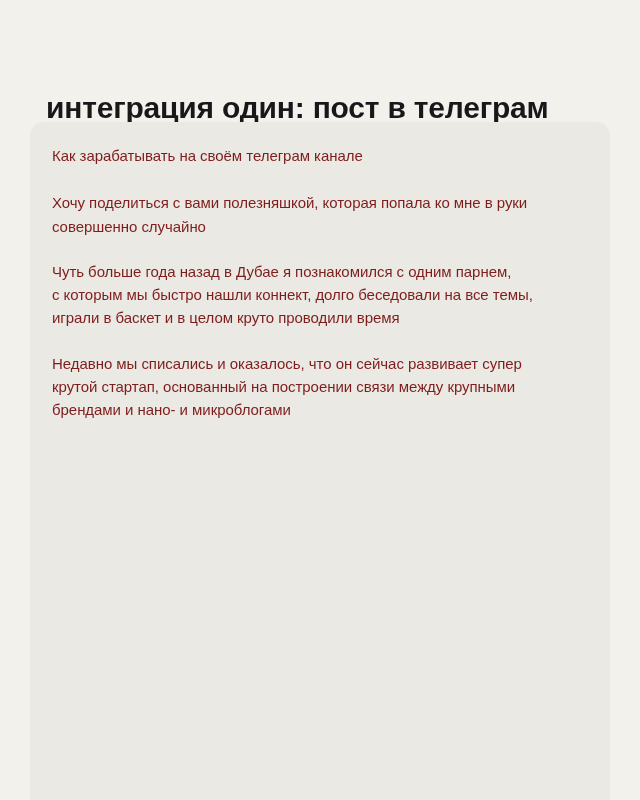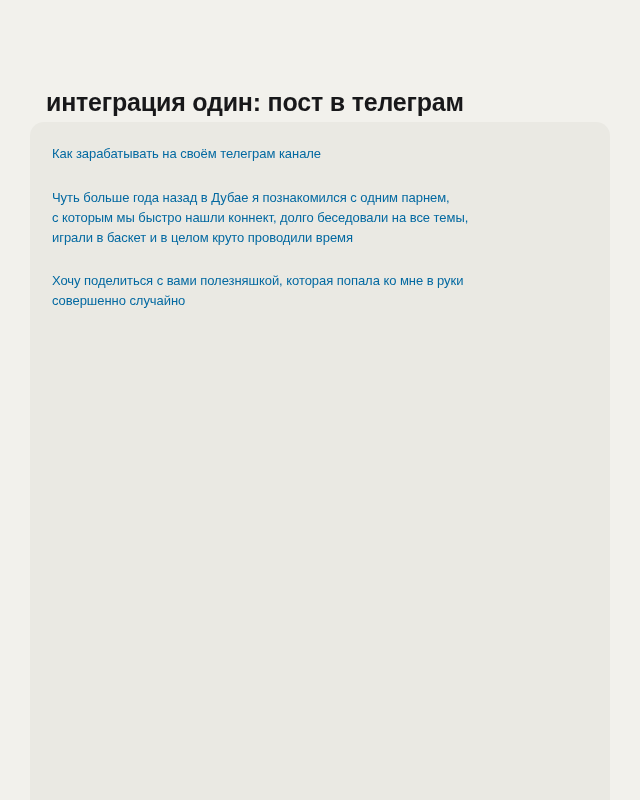--- a/index.html
+++ b/index.html
@@ -18,56 +18,59 @@
     width: 640px;
     height: 800px;
     background: #f2f1ec;
     box-sizing: border-box;
   }
   .title {
     position: absolute;
     left: 46px;
     top: 70px;
     width: 560px;
-    font-size: 25px;
+    font-size: 30px;
     font-weight: bold;
     color: #18181a;
     letter-spacing: -0.2px;
     line-height: 1.2;
   }
   .card {
     position: absolute;
     left: 30px;
     top: 122px;
     width: 580px;
     height: 760px;
     background: #eae9e3;
     border-radius: 14px 14px 0 0;
     box-sizing: border-box;
     padding: 22px 22px 0 22px;
     overflow: hidden;
   }
   .para {
-    font-size: 13px;
+    font-size: 15px;
     line-height: 1.55;
-    color: #0369a1;
+    color: #7f1d1d;
     margin: 0 0 22px 0;
     letter-spacing: -0.05px;
     white-space: pre-line;
   }
   .para:first-child {
     margin-bottom: 24px;
   }
 </style>
 </head>
 <body>
 
 <div class="page">
   <h1 class="title">интеграция один: пост в телеграм</h1>
   <div class="card">
     <p class="para">Как зарабатывать на своём телеграм канале</p>
+    <p class="para">Хочу поделиться с вами полезняшкой, которая попала ко мне в руки
+совершенно случайно</p>
     <p class="para">Чуть больше года назад в Дубае я познакомился с одним парнем,
 с которым мы быстро нашли коннект, долго беседовали на все темы,
 играли в баскет и в целом круто проводили время</p>
-    <p class="para">Хочу поделиться с вами полезняшкой, которая попала ко мне в руки
-совершенно случайно</p>
+    <p class="para">Недавно мы списались и оказалось, что он сейчас развивает супер
+крутой стартап, основанный на построении связи между крупными
+брендами и нано- и микроблогами</p>
   </div>
 </div>
 
 </body></html>

